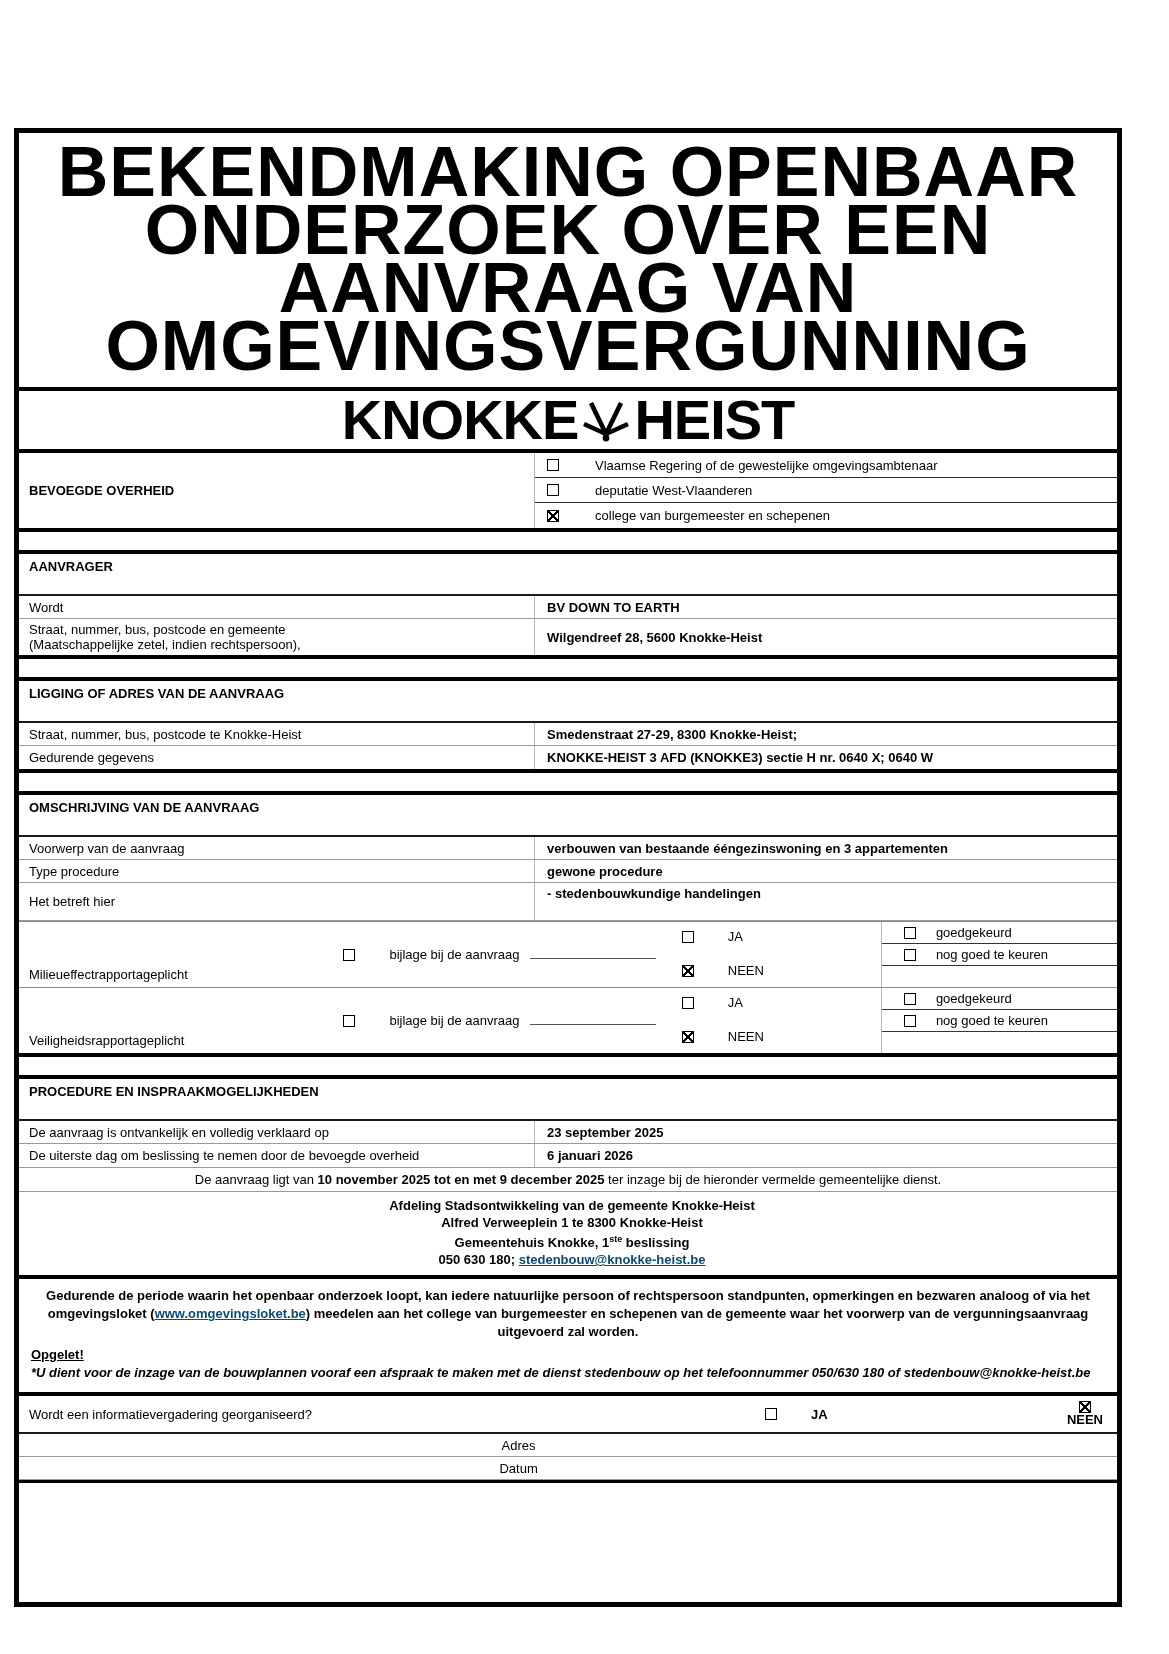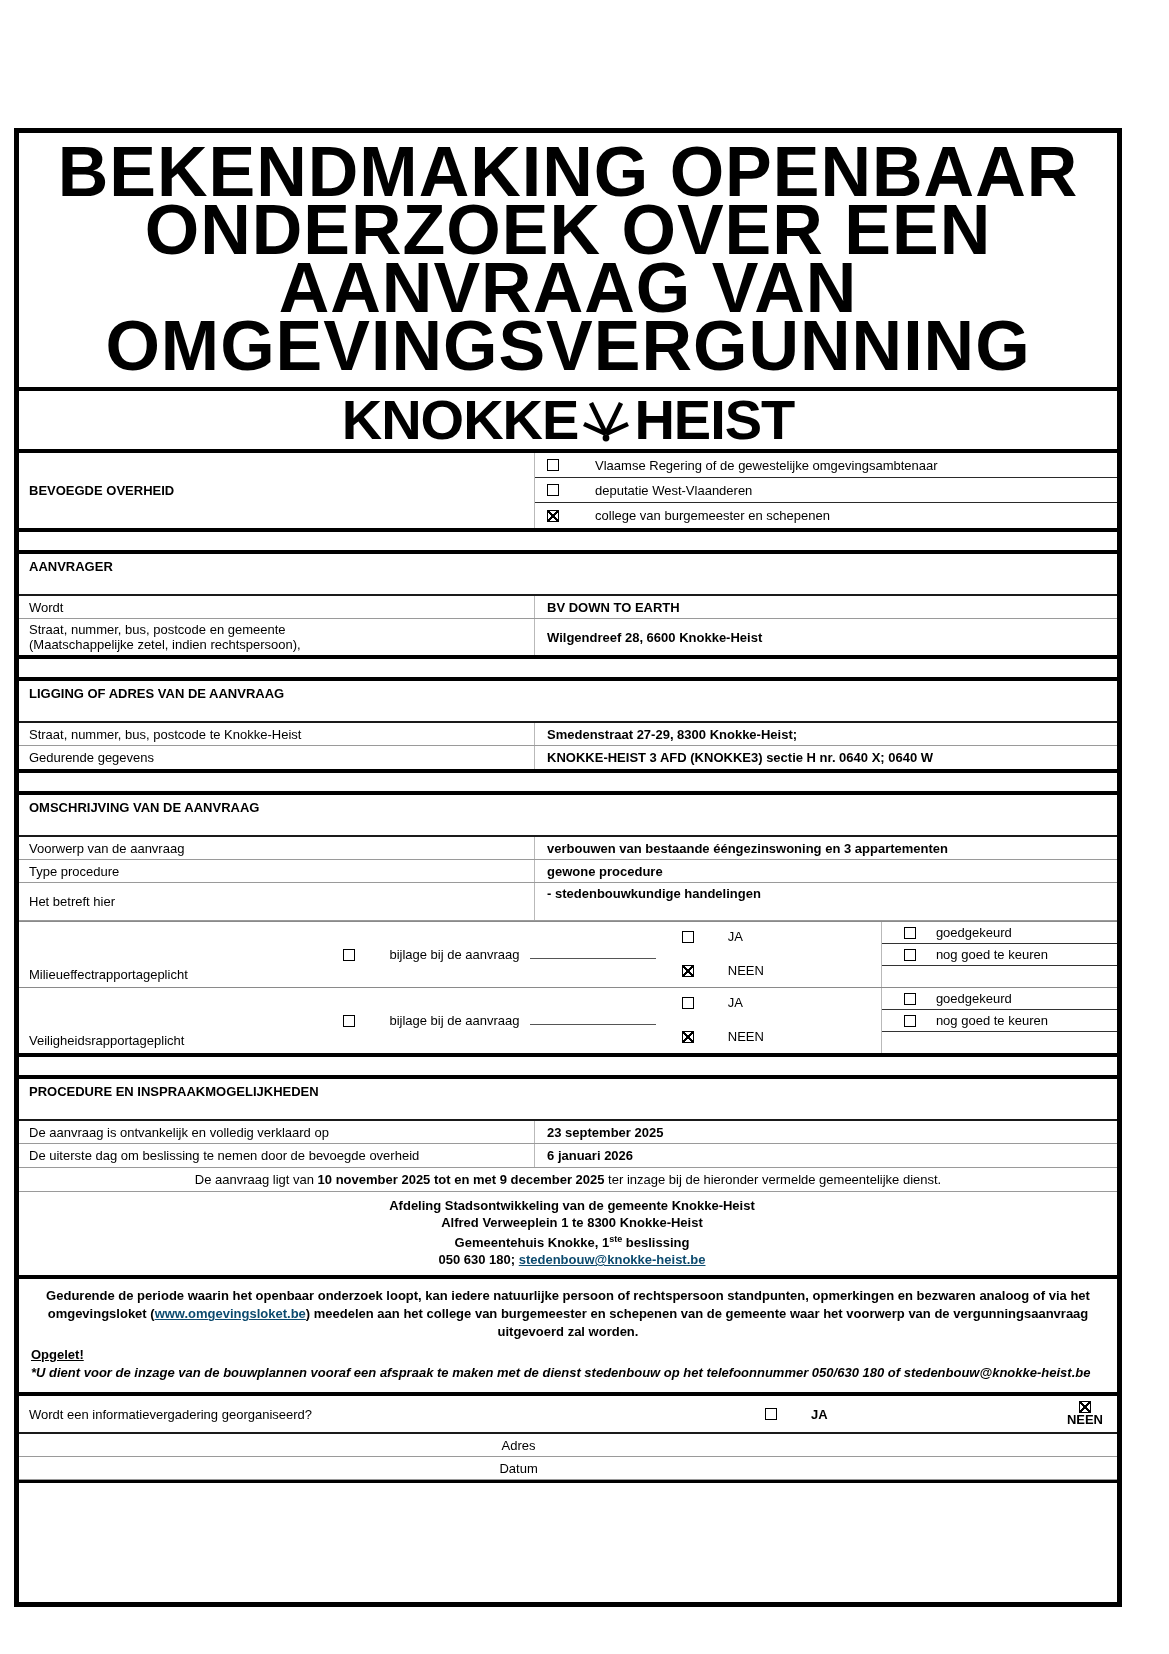--- a/index.html
+++ b/index.html
@@ -126,21 +126,21 @@
     <div class="hdr">AANVRAGER</div>
     <div class="row">
       <div class="cl">Wordt</div>
       <div class="cv">BV DOWN TO EARTH</div>
     </div>
     <div class="row">
       <div class="cl">
         <span>Straat, nummer, bus, postcode en gemeente</span>
         <span>(Maatschappelijke zetel, indien rechtspersoon),</span>
       </div>
-      <div class="cv">Wilgendreef 28, 6600 Knokke-Heist</div>
+      <div class="cv">Wilgendreef 28, 5600 Knokke-Heist</div>
     </div>
   </div>
 
   <div class="sep"></div>
 
   <div class="sec bt4">
     <div class="hdr">LIGGING OF ADRES VAN DE AANVRAAG</div>
     <div class="row">
       <div class="cl">Straat, nummer, bus, postcode te Knokke-Heist</div>
       <div class="cv">Smedenstraat 27-29, 8300 Knokke-Heist;</div>

